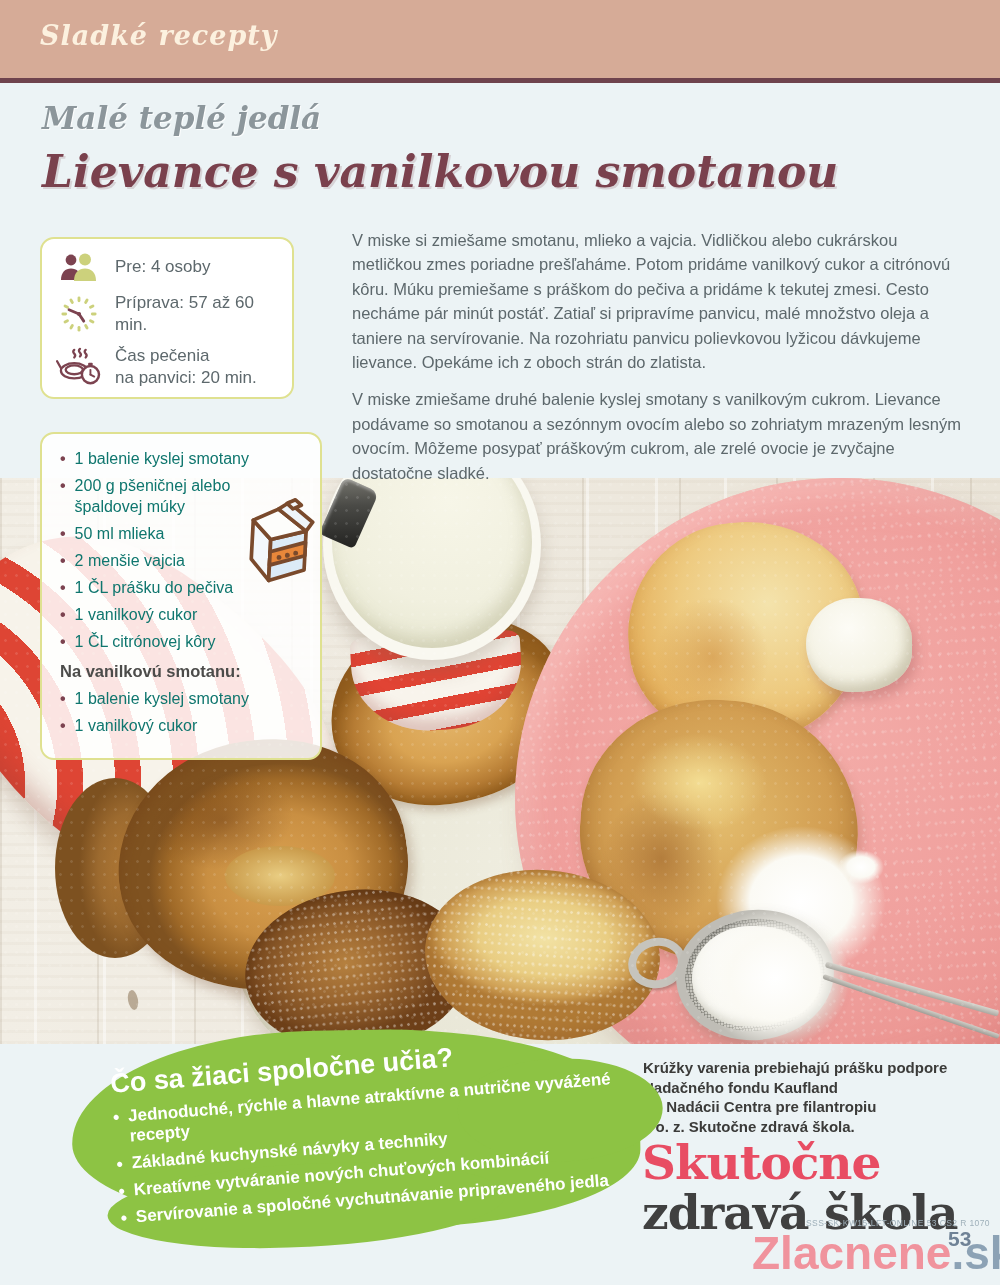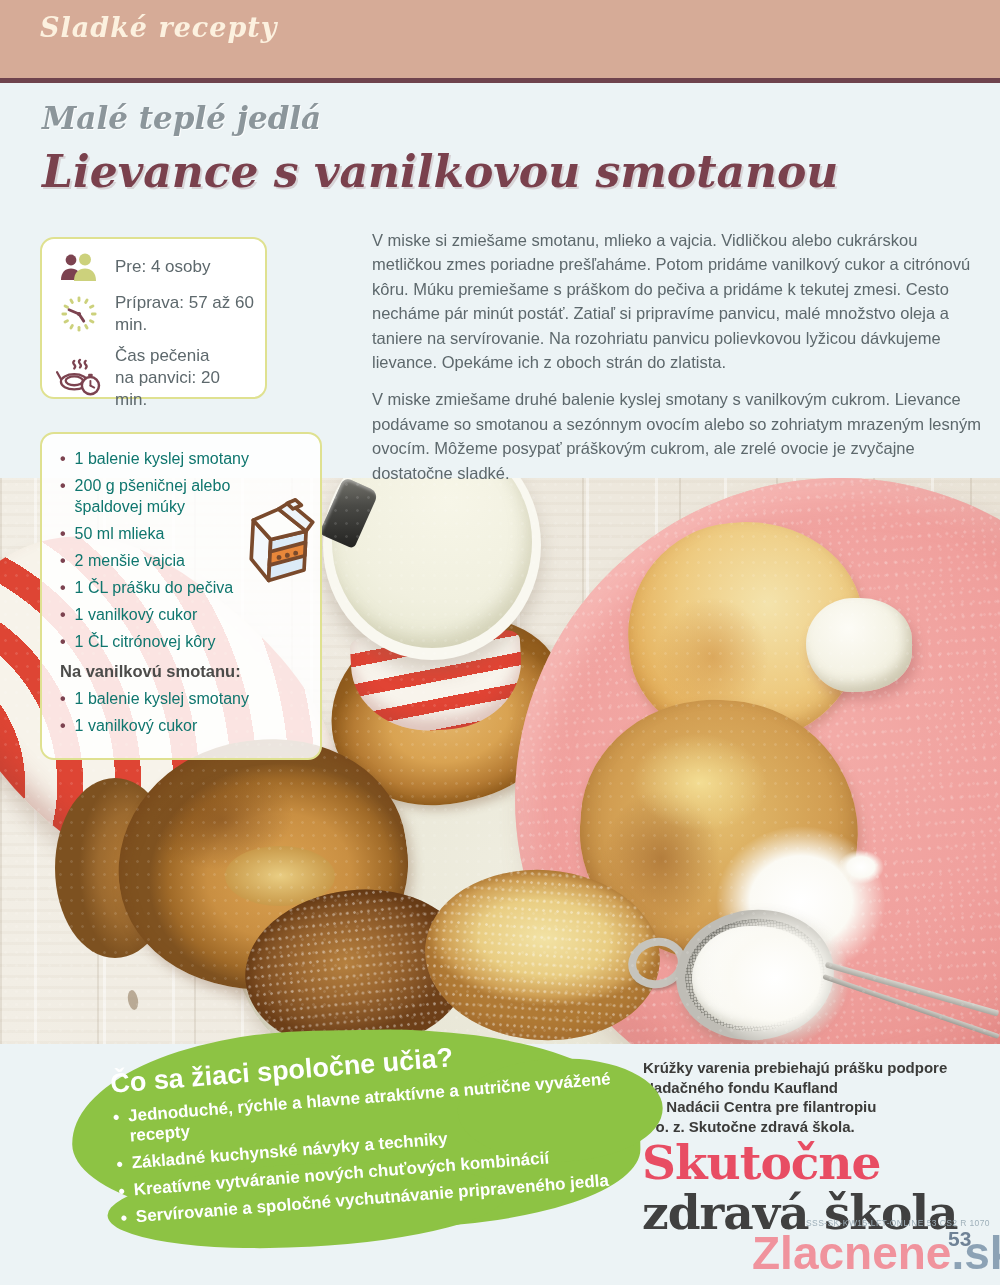--- a/index.html
+++ b/index.html
@@ -3,35 +3,35 @@
 <meta charset="utf-8">
 <style>
   html,body{margin:0;padding:0;background:#d8dde0;}
   .page{position:relative;width:1000px;height:1285px;margin:0 auto;background:#ecf3f5;
         font-family:"Liberation Sans",sans-serif;overflow:hidden;}
   .script{font-family:"DejaVu Serif",serif;font-style:italic;font-weight:bold;}
 
   
   .top-band{position:absolute;left:0;top:0;width:1000px;height:78px;background:#d6ab97;}
   .top-rule{position:absolute;left:0;top:78px;width:1000px;height:5px;background:#6f434d;}
-  .category{position:absolute;left:40px;top:12px;font-size:27px;color:#fcf1df;letter-spacing:1px;}
+  .category{position:absolute;left:40px;top:20px;font-size:27px;color:#fcf1df;letter-spacing:1px;}
   .subtitle{position:absolute;left:42px;top:100px;font-size:31px;color:#8c969b;
             text-shadow:1px 1px 0 rgba(255,255,255,.8);}
   .title{position:absolute;left:42px;top:146px;font-size:44px;color:#7a414d;
          text-shadow:2px 2px 0 rgba(122,65,77,.18);white-space:nowrap;}
 
   
-  .info-box{position:absolute;left:40px;top:237px;width:227px;height:162px;background:#ffffff;
+  .info-box{position:absolute;left:40px;top:237px;width:254px;height:162px;background:#ffffff;
             border:2px solid #dfe190;border-radius:14px;box-sizing:border-box;padding:12px 10px 10px 14px;z-index:5;}
   .info-row{display:flex;align-items:center;gap:13px;margin-bottom:9px;}
   .info-icon{width:46px;display:flex;justify-content:center;flex:0 0 46px;}
   .info-text{font-size:17px;color:#5d686c;line-height:22px;}
 
   
-  .intro{position:absolute;left:352px;top:228px;width:618px;z-index:5;margin-left:20px;}
+  .intro{position:absolute;left:352px;top:228px;width:618px;z-index:5;}
   .intro p{margin:0 0 13px 0;font-size:16.5px;line-height:24.4px;color:#5d686c;}
 
   
   .ing-box{position:absolute;left:40px;top:432px;width:282px;background:rgba(255,255,255,.86);
            border:2px solid #dfe190;border-radius:14px;box-sizing:border-box;
            padding:14px 12px 16px 18px;z-index:5;}
   .ing-list{margin:0;padding:0;list-style:none;}
   .ing-item{display:flex;gap:9px;font-size:16px;line-height:21px;color:#0f766e;margin-bottom:6px;width:205px;}
   .ing-item::before{content:"•";color:#7c4350;font-weight:bold;}
   .ing-sub{font-size:16.5px;font-weight:bold;color:#4c4c4a;margin:10px 0 7px 0;}

